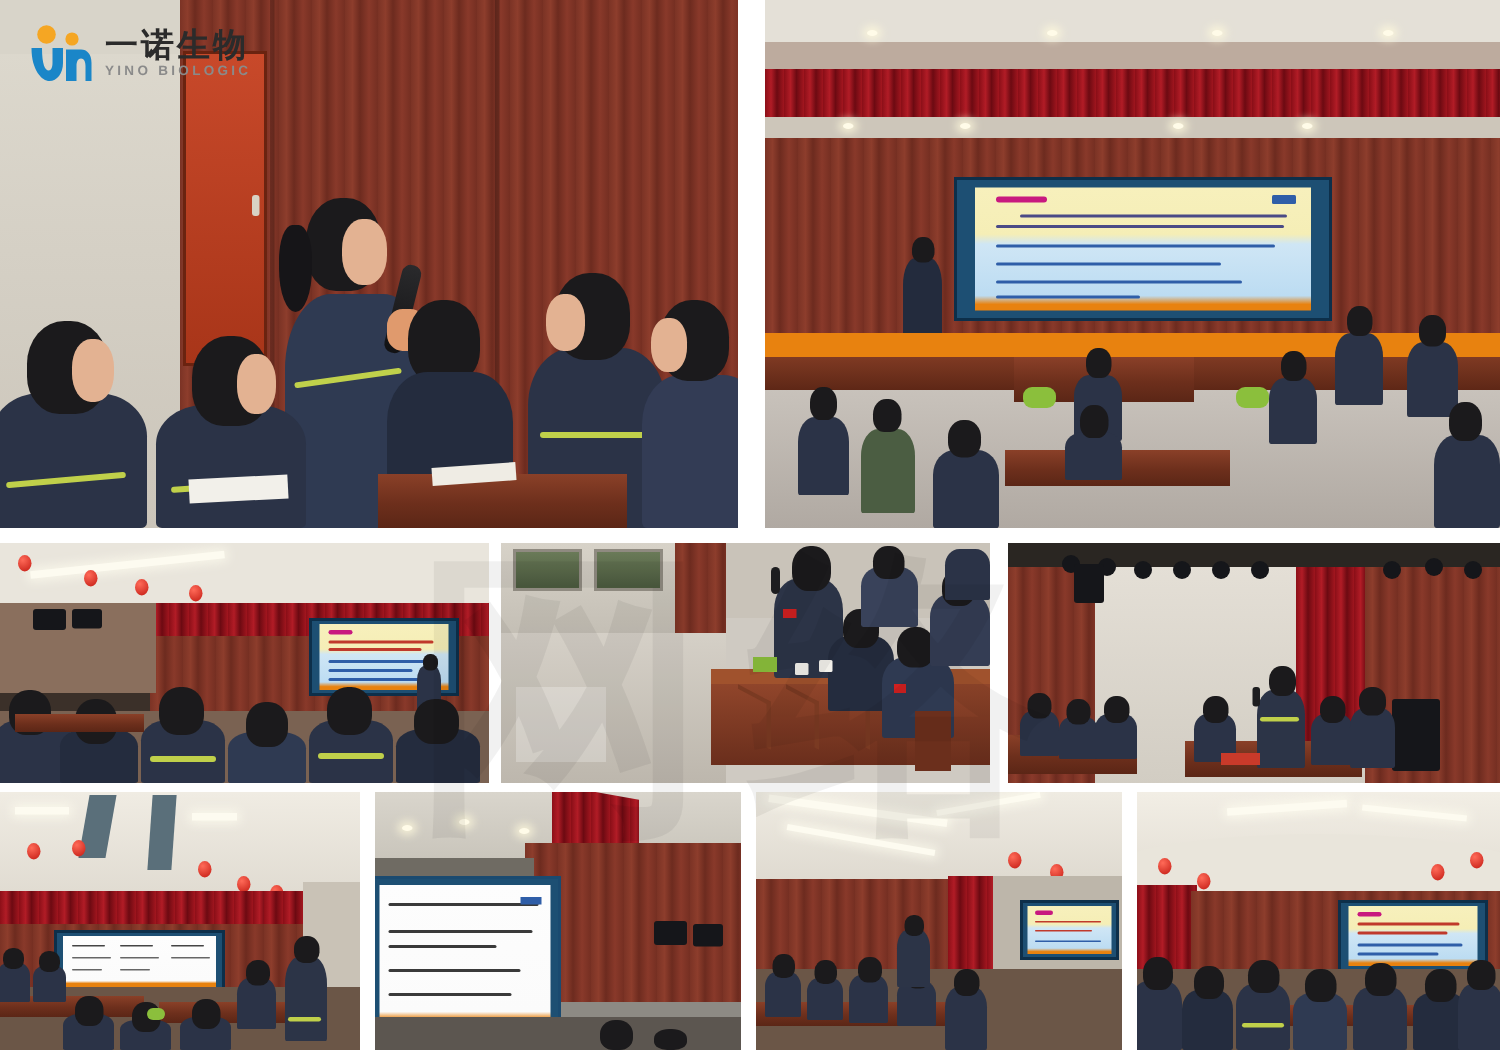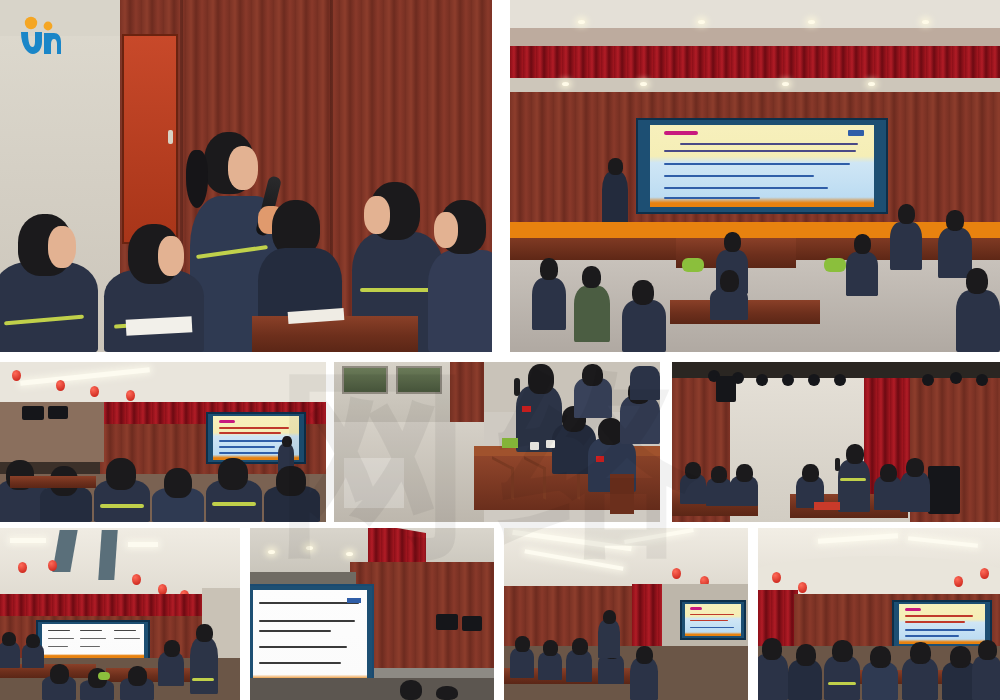--- a/index.html
+++ b/index.html
@@ -507,15 +507,19 @@
 
   <div class="logo">
     <div class="logo-mark">
       <svg width="44" height="40" viewBox="0 0 44 40" xmlns="http://www.w3.org/2000/svg">
         <circle cx="13" cy="7" r="6.2" fill="#f5a623"></circle>
         <circle cx="30" cy="10" r="4.4" fill="#f5a623"></circle>
         <path d="M3 16 C3 31 10 38 15 38 C20 38 24 33 24 26 L24 16 L17 16 L17 26 C17 29 16 31 14.5 31 C12 31 10 27 10 16 Z" fill="#1a86c8"></path>
         <path d="M26 17 L26 38 L33 38 L33 28 C33 25 34 23 36 23 C38 23 39 25 39 28 L39 38 L43 38 L43 26 C43 20 40 17 36 17 Z" fill="#1a86c8"></path>
       </svg>
     </div>
+    <div class="logo-text">
+      <div class="logo-cn">一诺生物</div>
+      <div class="logo-en">YINO BIOLOGIC</div>
+    </div>
   </div>
 
 </div>
 
 </body></html>

